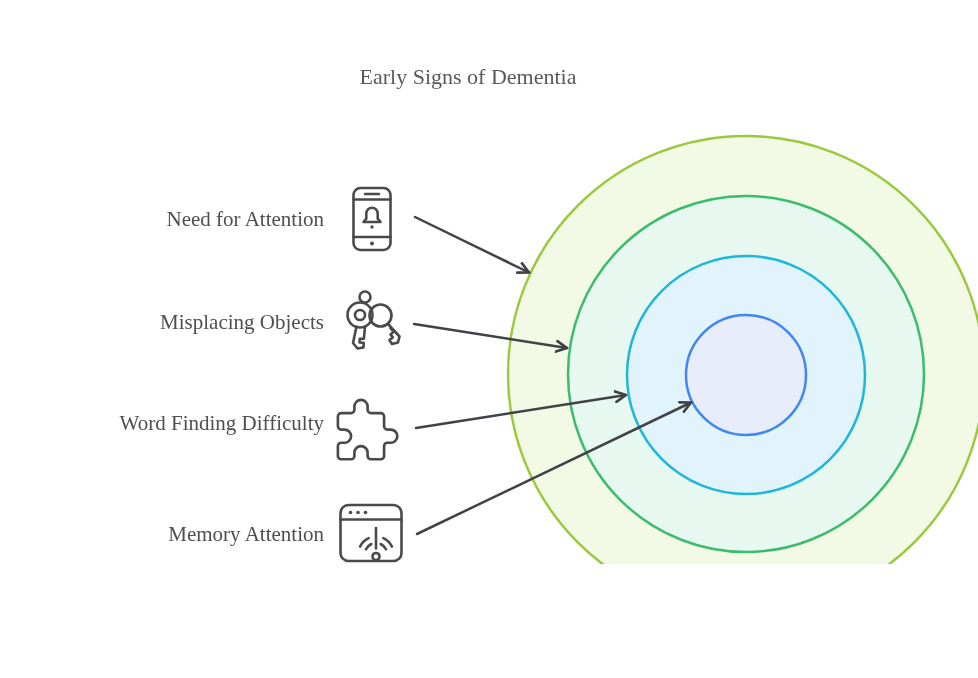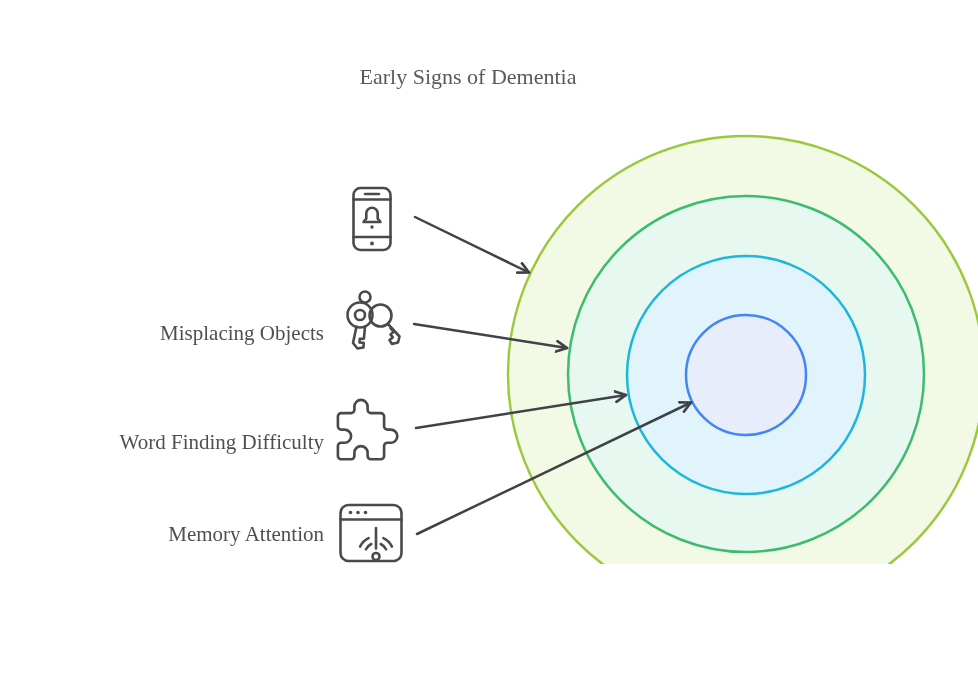--- a/index.html
+++ b/index.html
@@ -26,22 +26,22 @@
   .item-label {
     position: absolute;
     right: 694px;
     height: 28px;
     line-height: 28px;
     white-space: nowrap;
     font-size: 21px;
     color: #4e4f51;
   }
   .label-1 { top: 205px; }
-  .label-2 { top: 319px; }
-  .label-3 { top: 428px; }
+  .label-2 { top: 308px; }
+  .label-3 { top: 409px; }
   .label-4 { top: 520px; }
   .icon {
     position: absolute;
     display: block;
   }
   .icon svg { display: block; }
   .icon path, .icon rect, .icon circle, .icon line {
     fill: none;
     stroke: #4a4a4a;
     stroke-width: 2.6;
@@ -83,20 +83,21 @@
     <circle class="ring" cx="706" cy="375" r="60" fill="#e8edfb" stroke="#4285f4"></circle>
 
     <line class="arrow" x1="375" y1="217" x2="489" y2="272.5" marker-end="url(#arrowhead)"></line>
     <line class="arrow" x1="374" y1="324" x2="527" y2="348" marker-end="url(#arrowhead)"></line>
     <line class="arrow" x1="376" y1="428" x2="586" y2="395" marker-end="url(#arrowhead)"></line>
     <line class="arrow" x1="377" y1="534" x2="651" y2="402.5" marker-end="url(#arrowhead)"></line>
   </svg>
 
   <div class="title">Early Signs of Dementia</div>
 
+  <div class="item-label label-1">Need for Attention</div>
   <div class="item-label label-2">Misplacing Objects</div>
   <div class="item-label label-3">Word Finding Difficulty</div>
   <div class="item-label label-4">Memory Attention</div>
 
   <span class="icon" style="left:310px; top:183px;">
     <svg width="44" height="70" viewBox="0 0 44 70">
       <rect x="3.5" y="5" width="37" height="62" rx="7"></rect>
       <line x1="15" y1="11" x2="29" y2="11"></line>
       <line x1="3.5" y1="16.5" x2="40.5" y2="16.5"></line>
       <path d="M30.5,39 l-2.8,-3.4 v-5.2 a5.7,5.7 0 0 0 -11.4,0 v5.2 L13.5,39 Z"></path>

